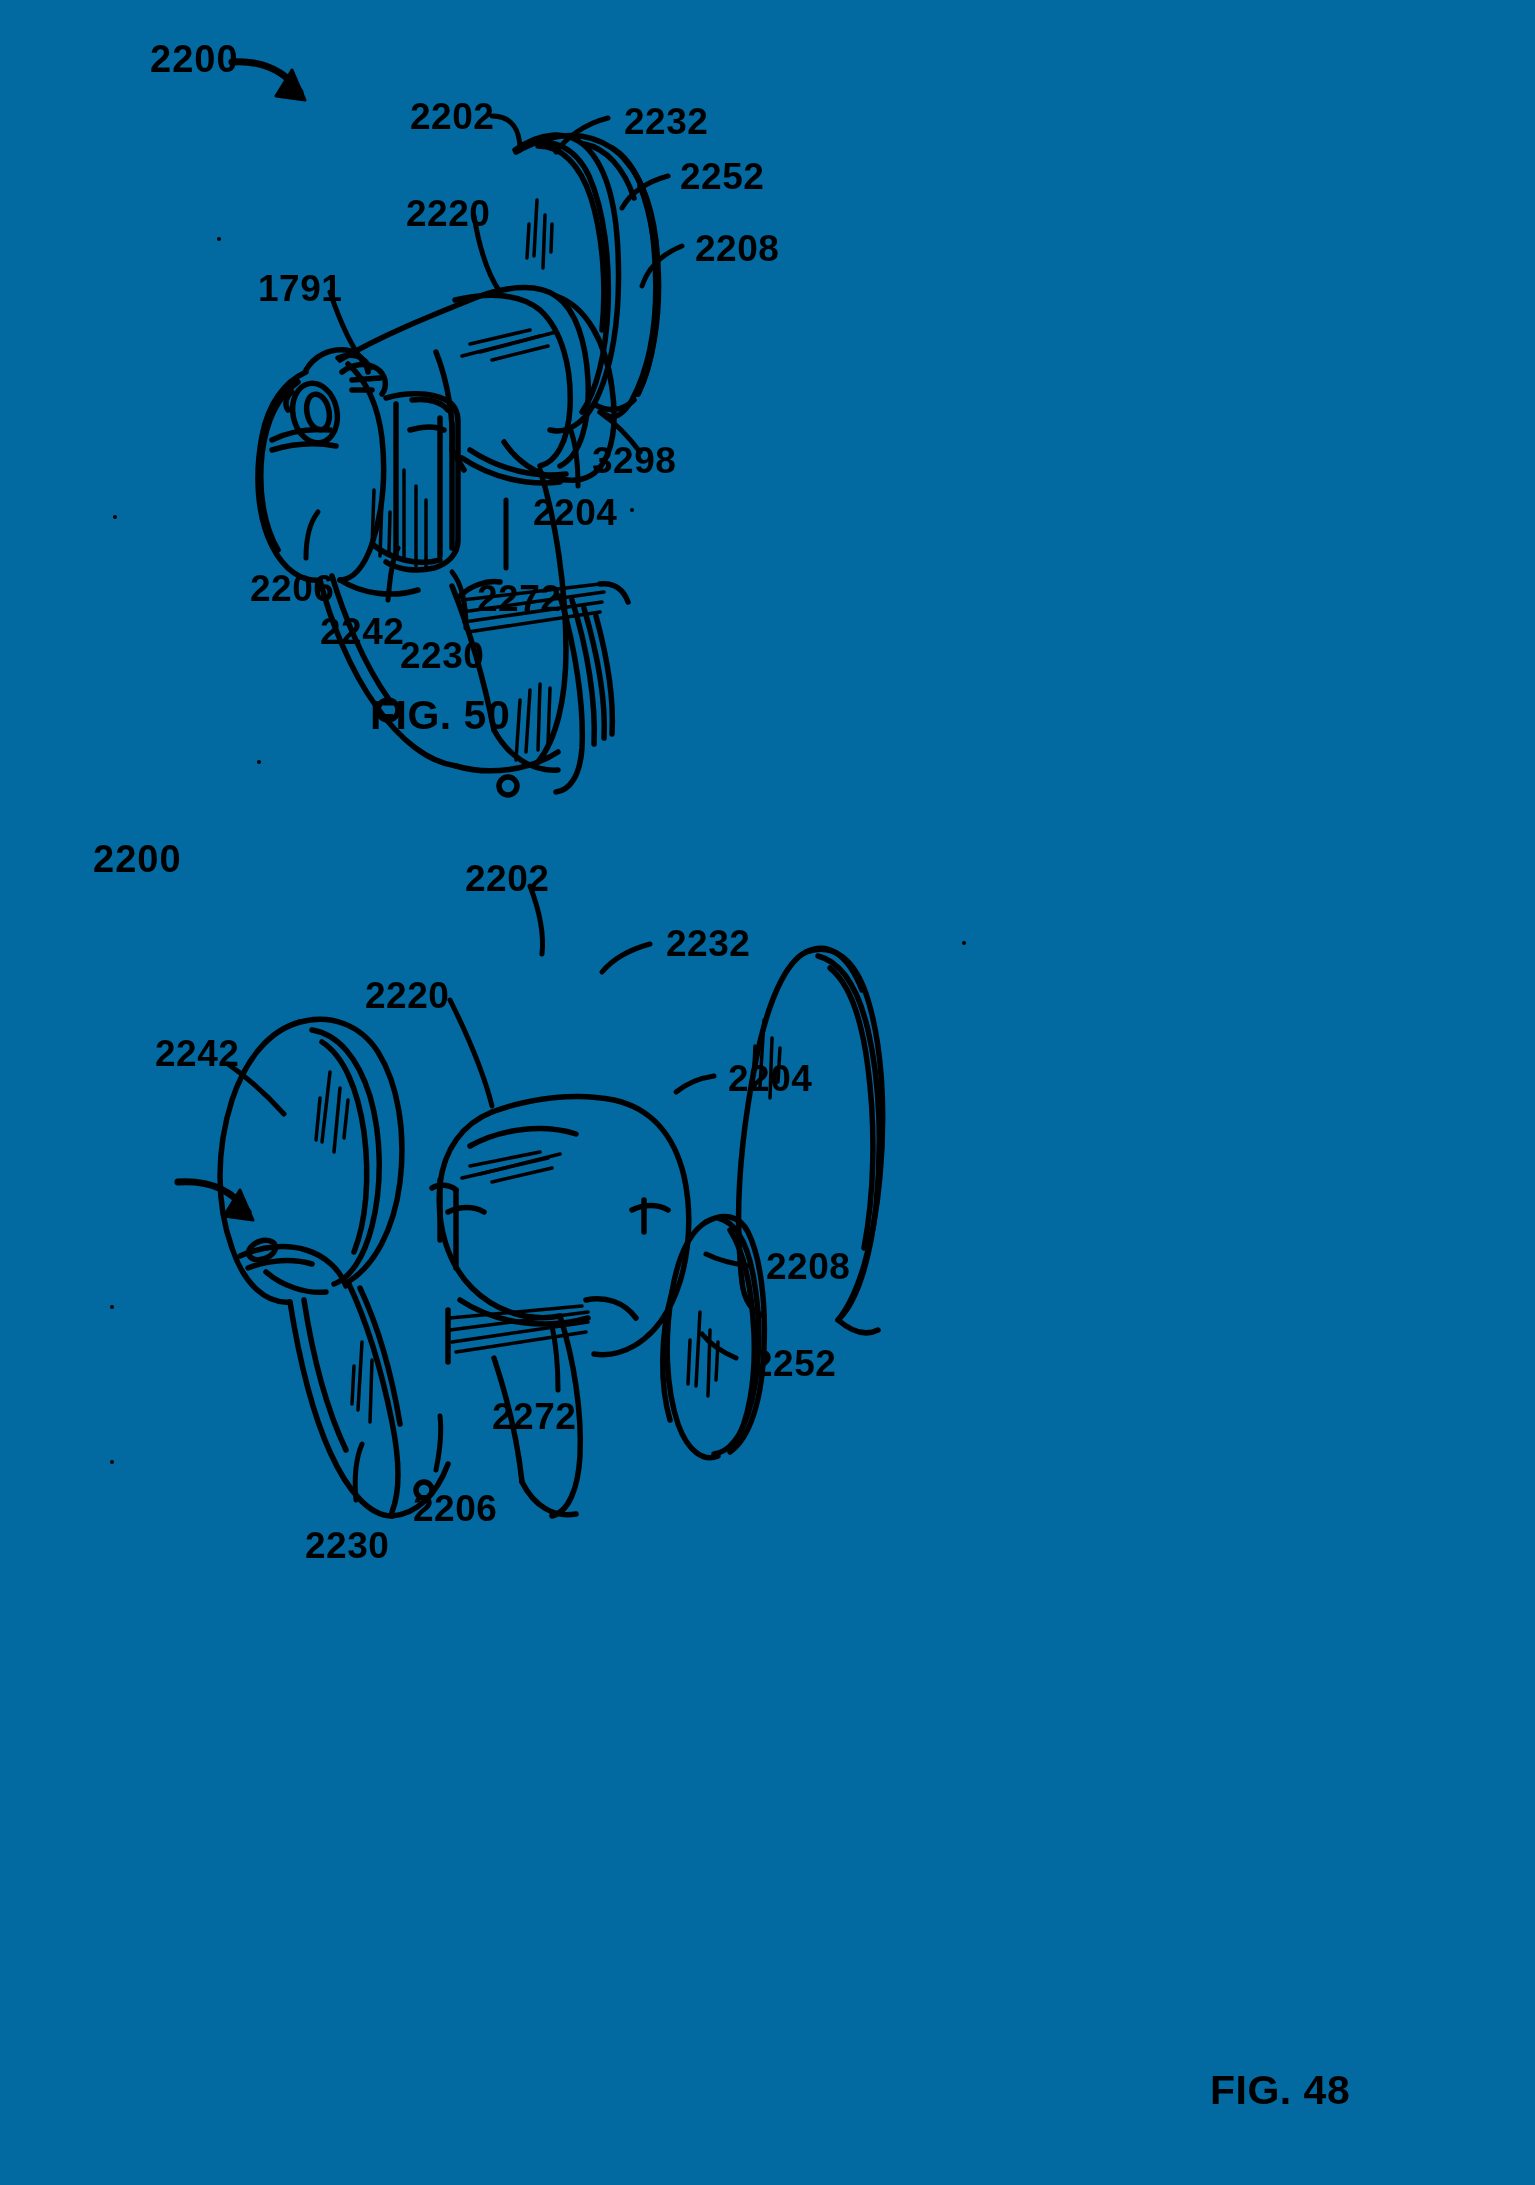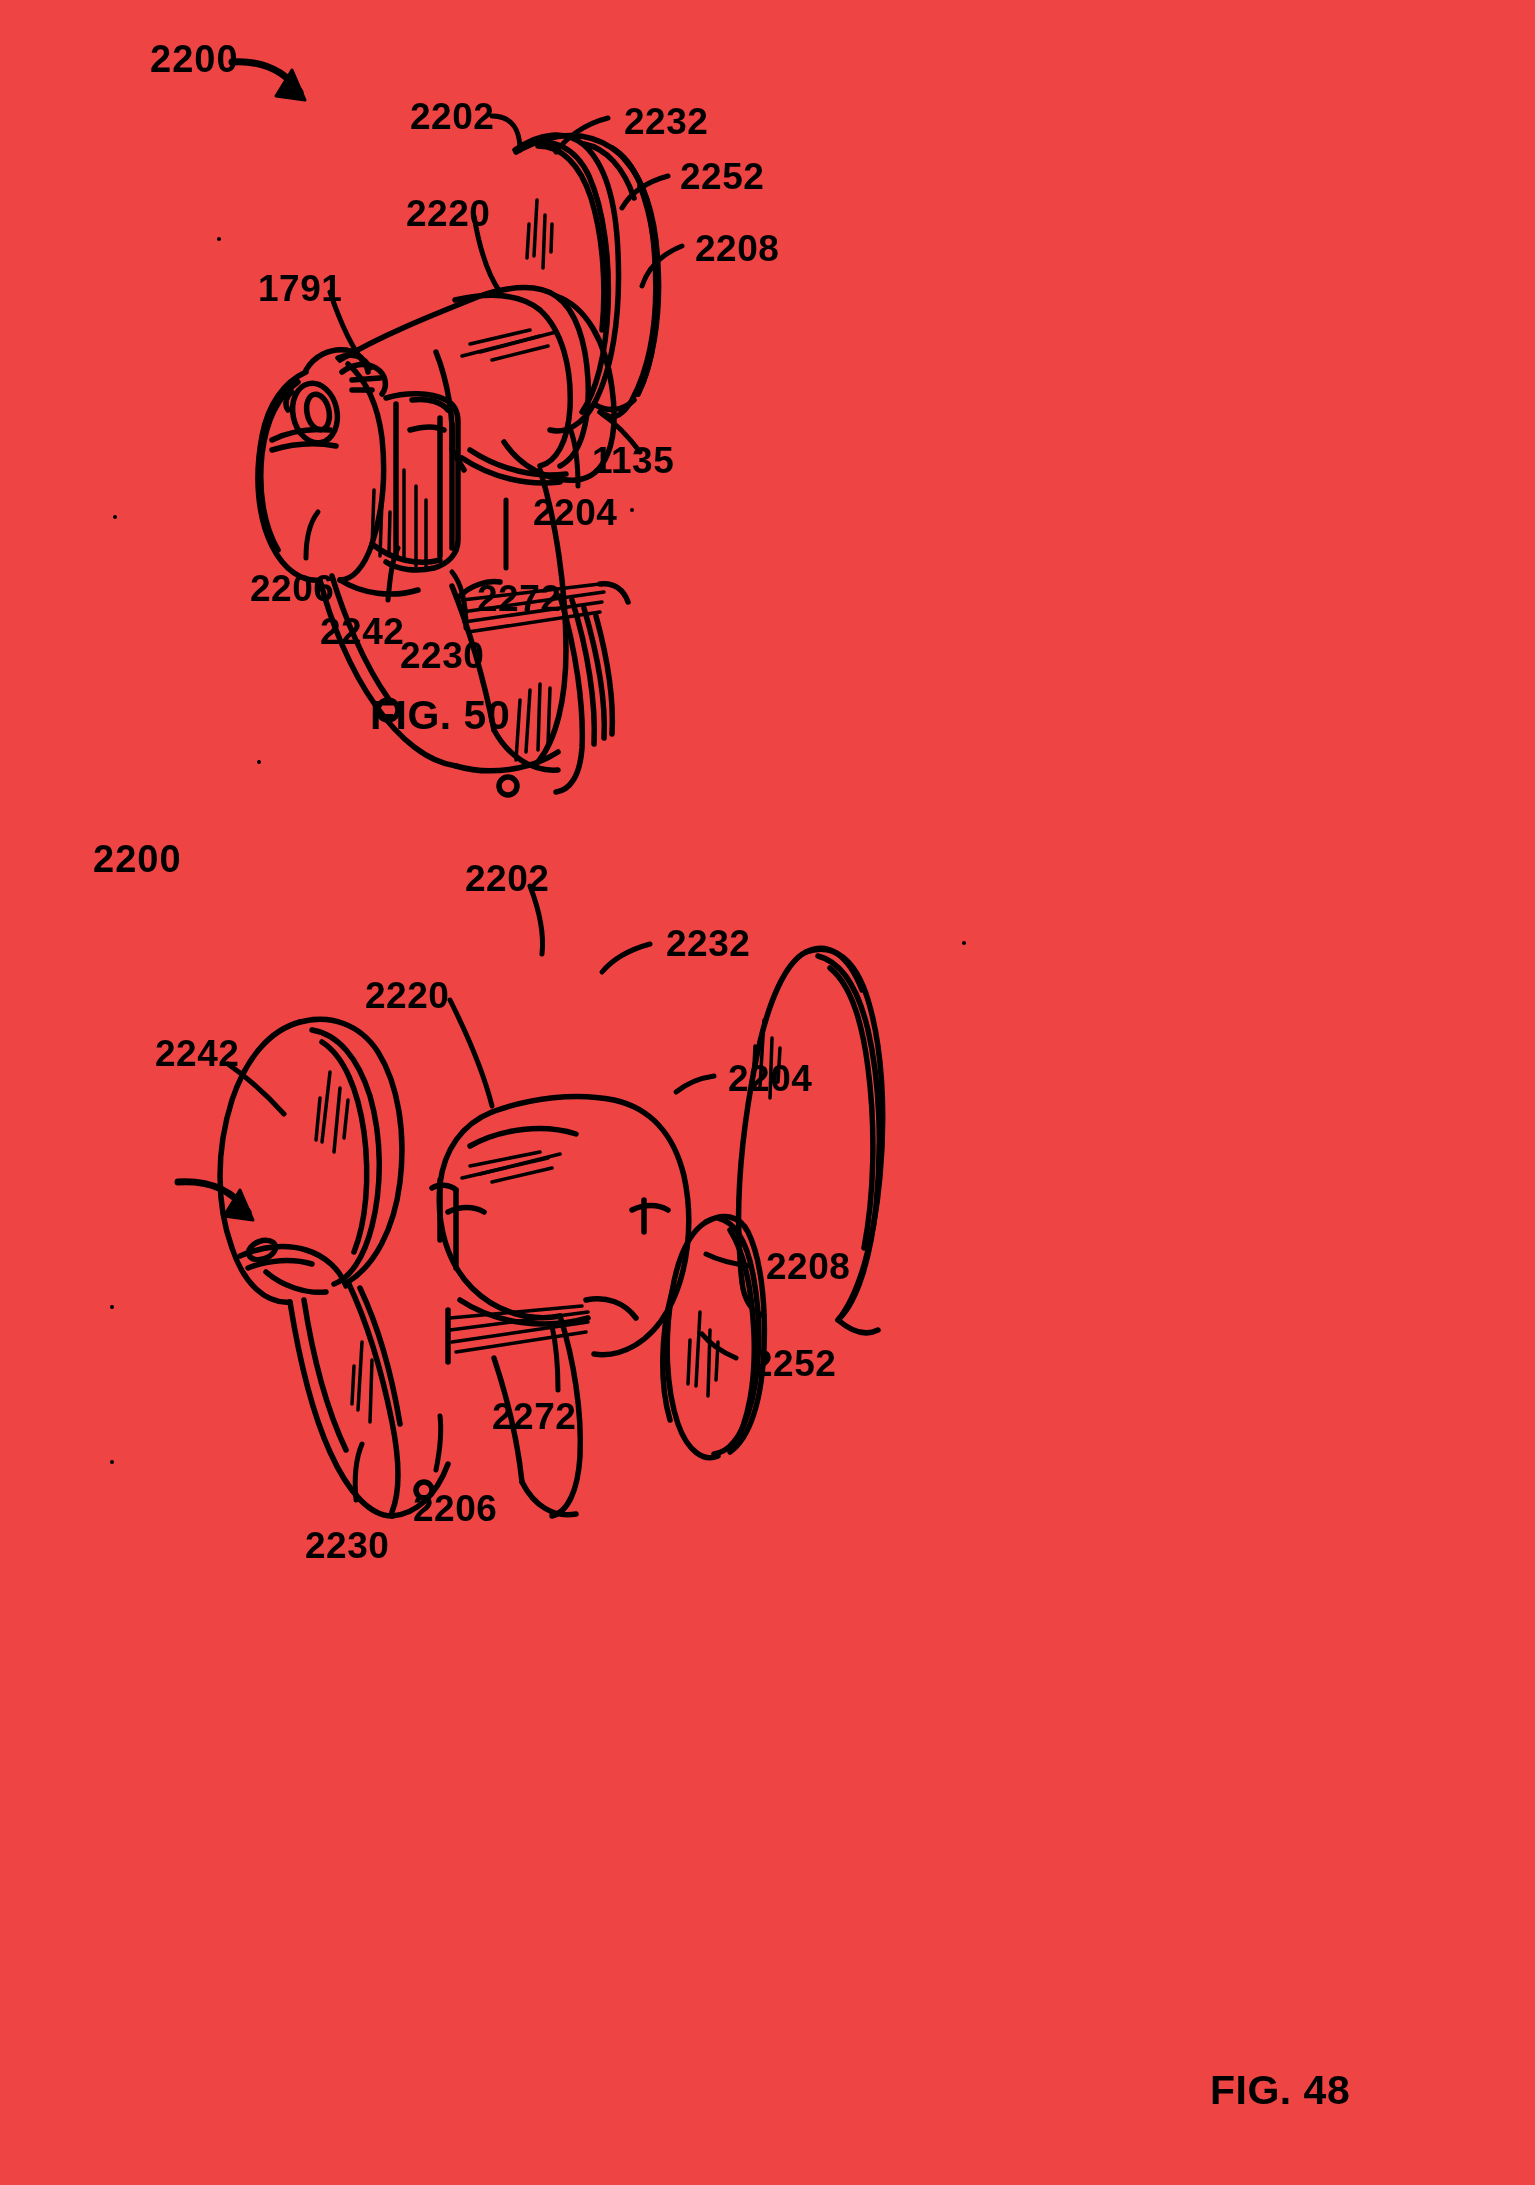--- a/index.html
+++ b/index.html
@@ -10,21 +10,21 @@
   body {
     width: 1535px;
     height: 2185px;
     position: relative;
     font-family: "Liberation Sans", sans-serif;
     overflow: hidden;
   }
   .sheet {
     position: absolute;
     inset: 0;
-    background: #ef4444;
+    background: #0369a1;
   }
   svg.art {
     position: absolute;
     left: 0;
     top: 0;
     width: 1535px;
     height: 2185px;
     display: block;
   }
   .ref {
@@ -339,21 +339,21 @@
   </svg>
 
   <div class="ref ref-bold" style="left:150px; top:40px;">2200</div>
 
   <div class="ref" style="left:410px; top:98px;">2202</div>
   <div class="ref" style="left:624px; top:103px;">2232</div>
   <div class="ref" style="left:680px; top:158px;">2252</div>
   <div class="ref" style="left:695px; top:230px;">2208</div>
   <div class="ref" style="left:406px; top:195px;">2220</div>
   <div class="ref" style="left:258px; top:270px;">1791</div>
-  <div class="ref" style="left:592px; top:442px;">1135</div>
+  <div class="ref" style="left:592px; top:442px;">3298</div>
   <div class="ref" style="left:533px; top:494px;">2204</div>
   <div class="ref" style="left:250px; top:570px;">2206</div>
   <div class="ref" style="left:320px; top:613px;">2242</div>
   <div class="ref" style="left:400px; top:637px;">2230</div>
   <div class="ref" style="left:477px; top:580px;">2272</div>
 
   <div class="figcap" style="left:370px; top:695px;">FIG. 50</div>
 
   <div class="ref ref-bold" style="left:93px; top:840px;">2200</div>
 

